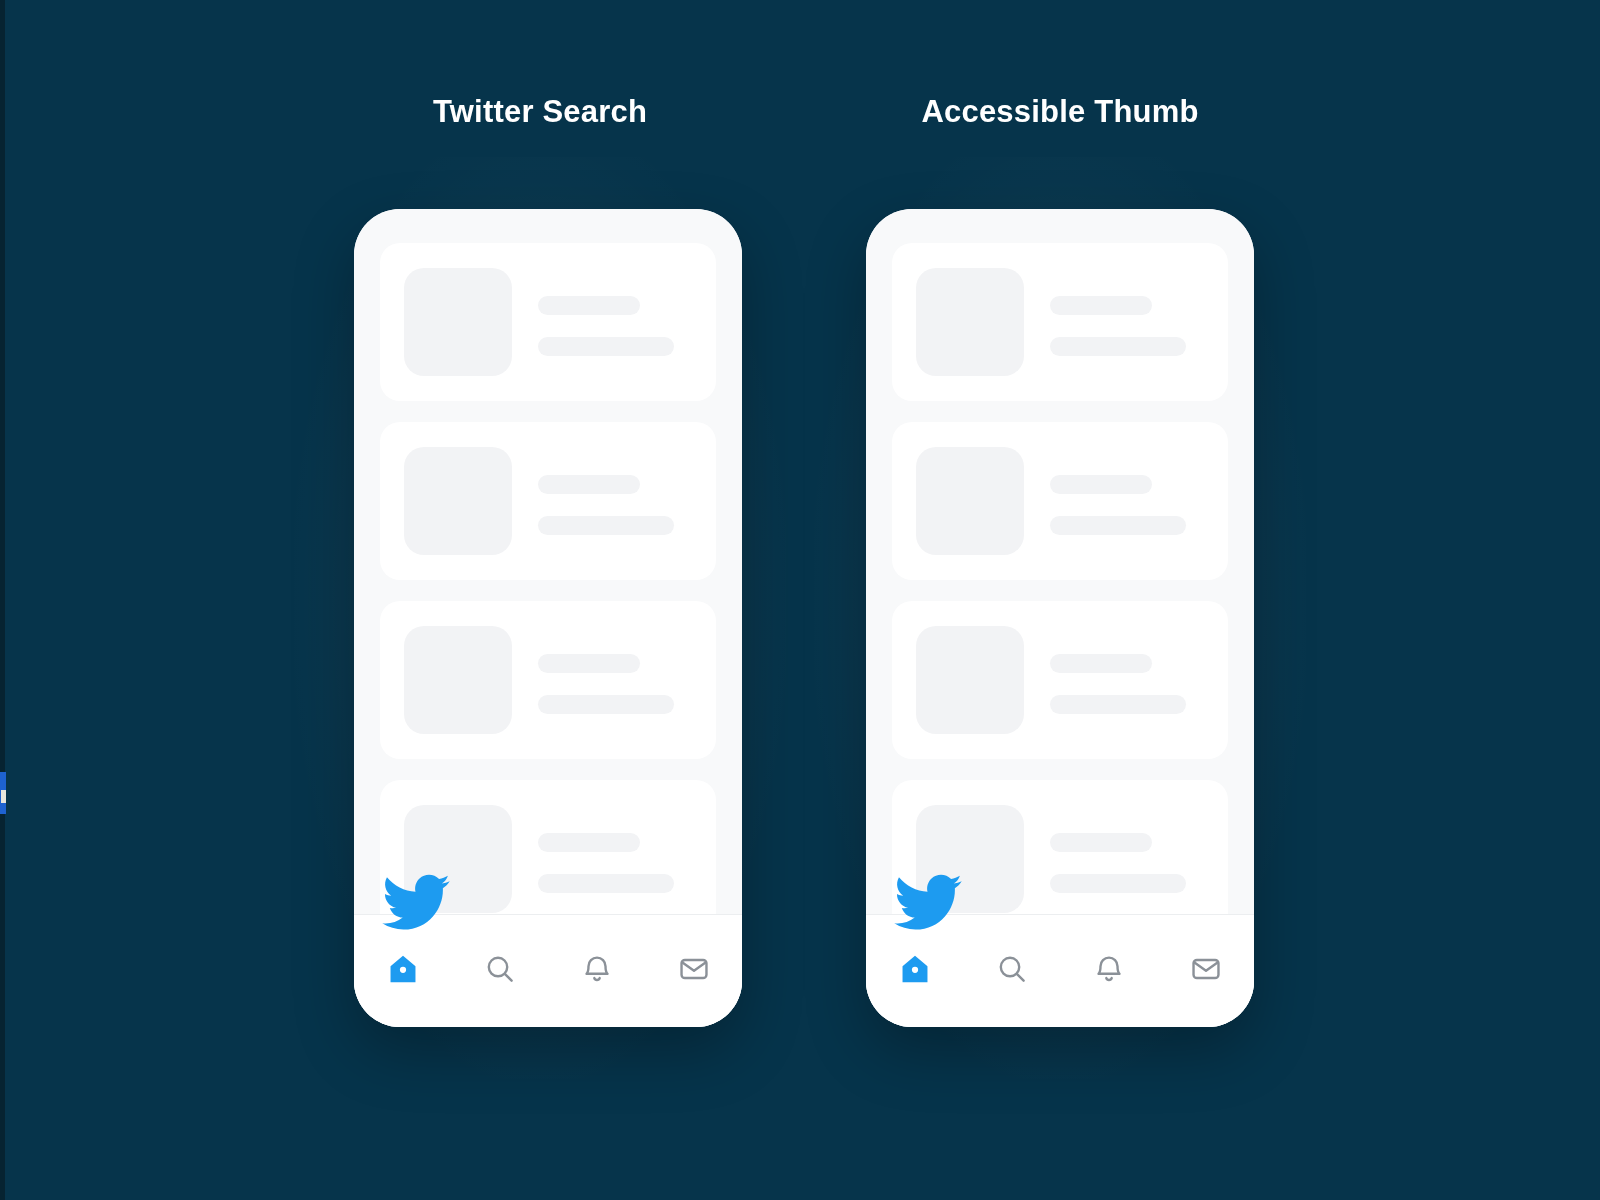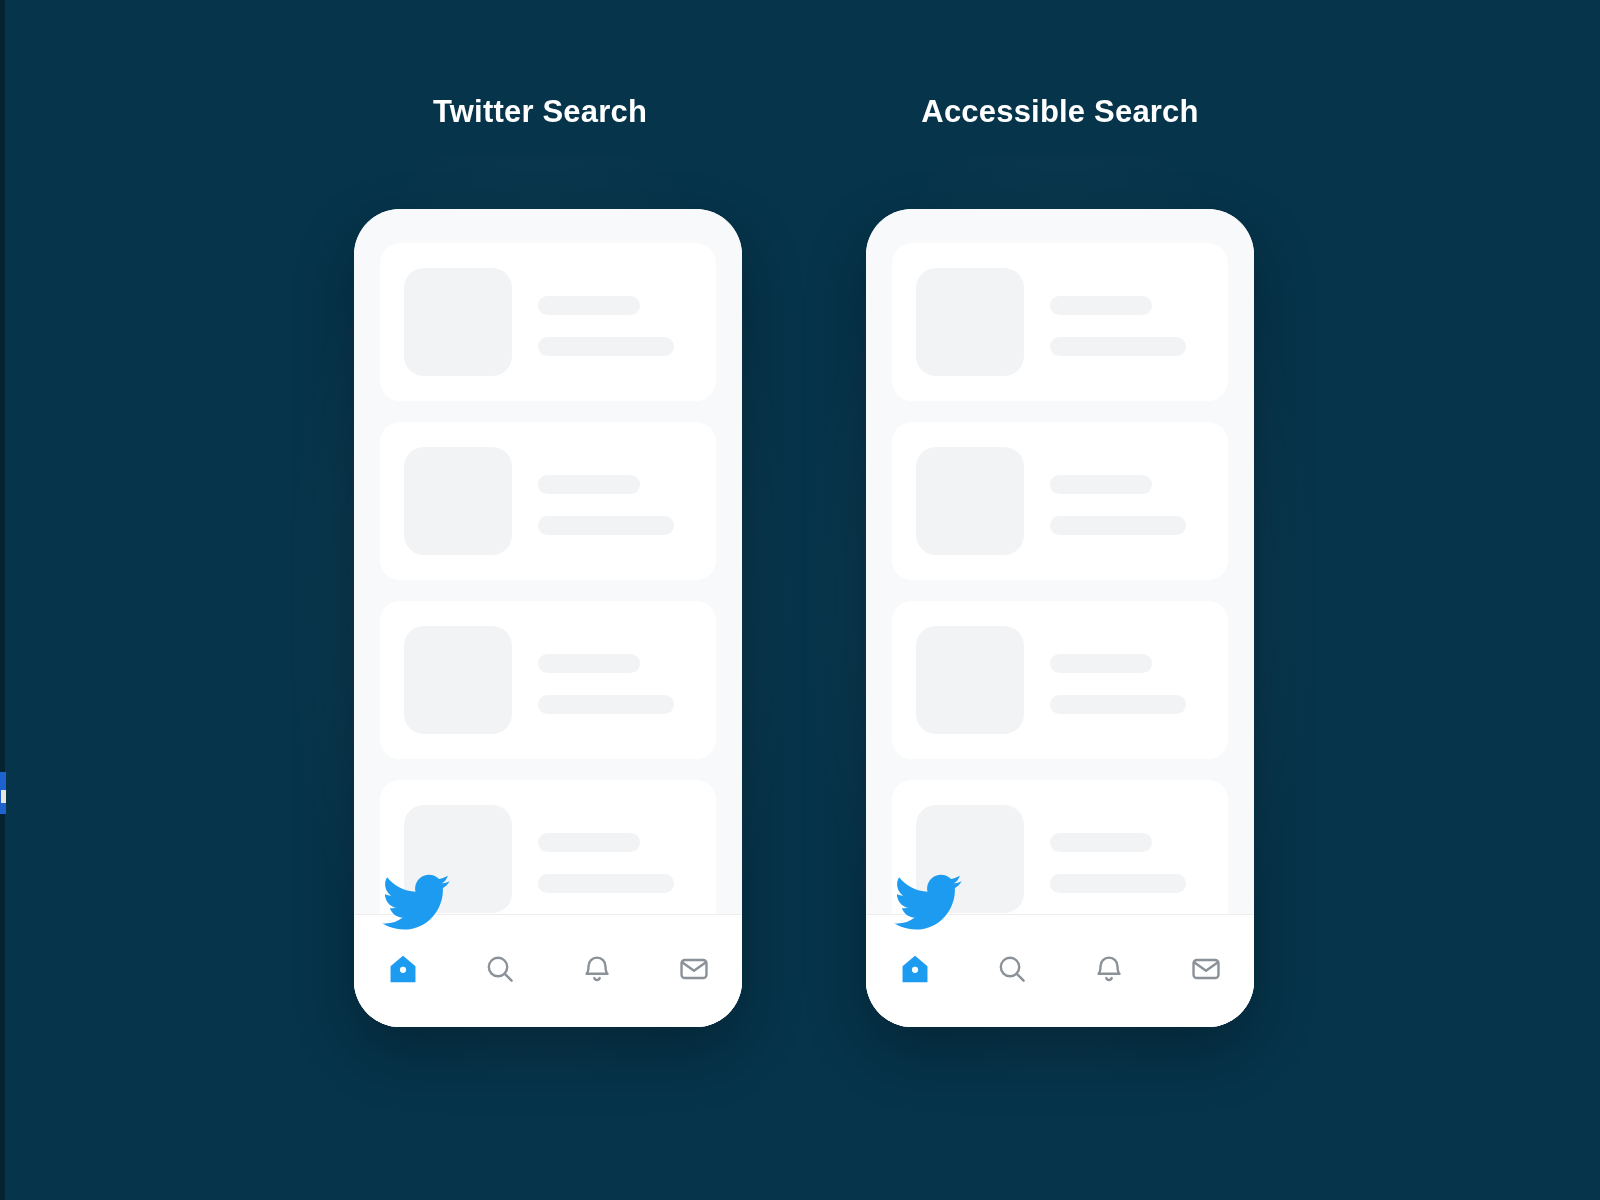--- a/index.html
+++ b/index.html
@@ -265,21 +265,21 @@
             <path fill="#1d9bf0" d="M221.95 51.29c.15 2.17.15 4.34.15 6.53 0 66.73-50.8 143.69-143.69 143.69v-.04c-27.44.04-54.31-7.82-77.41-22.64 3.99.48 8 .72 12.02.73 22.74.02 44.83-7.61 62.72-21.66-21.61-.41-40.56-14.5-47.18-35.07 7.57 1.46 15.37 1.16 22.8-.87-23.56-4.76-40.51-25.46-40.51-49.5v-.64c7.02 3.91 14.88 6.08 22.92 6.32C11.58 63.31 4.74 33.79 18.14 10.71c25.64 31.55 63.47 50.73 104.08 52.76-4.07-17.54 1.49-35.92 14.61-48.25 20.34-19.12 52.33-18.14 71.45 2.19 11.31-2.23 22.15-6.38 32.07-12.26-3.77 11.69-11.66 21.62-22.2 27.93 10.01-1.18 19.79-3.86 29-7.95-6.78 10.16-15.32 19.01-25.2 26.16z"></path>
           </svg>
         </div>
 
       </div>
     </div>
   </div>
 
 
   <div class="col">
-    <div class="col-title">Accessible Search</div>
+    <div class="col-title">Accessible Thumb</div>
 
     <div class="device-wrap">
       <div class="device">
 
         <div class="feed">
           <div class="sk-card">
             <div class="sk-avatar"></div>
             <div class="sk-lines">
               <div class="sk-line short"></div>
               <div class="sk-line long"></div>

